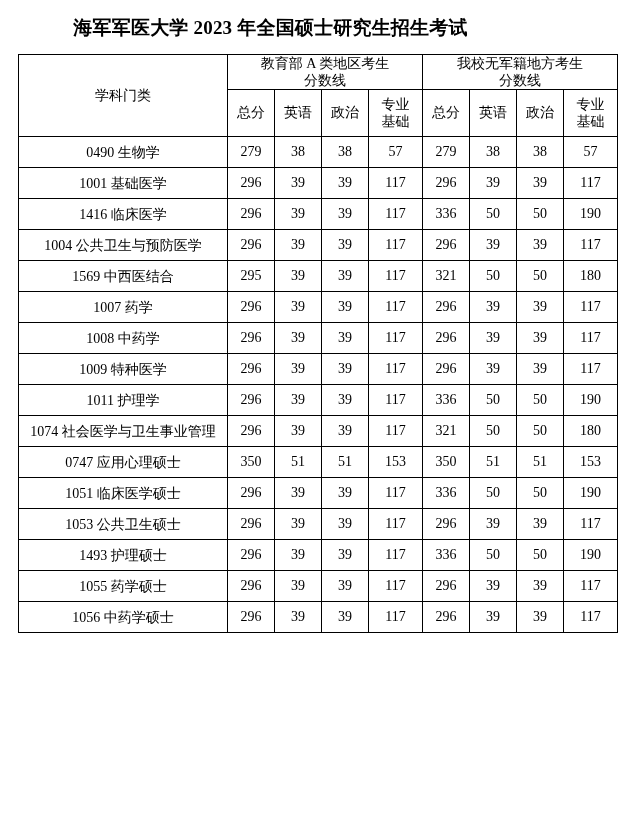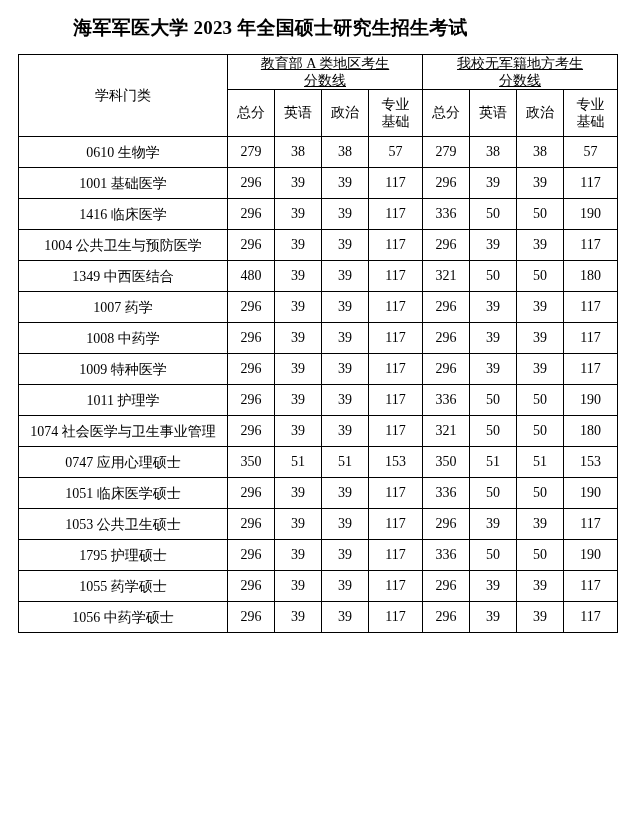--- a/index.html
+++ b/index.html
@@ -42,21 +42,20 @@
     font-weight: normal;
     font-size: 14px;
     text-align: center;
     vertical-align: middle;
     padding: 0;
   }
   .hdr-group {
     height: 34px;
     font-size: 13.5px;
     line-height: 17px;
-    text-decoration: underline;
   }
   .hdr-sub {
     height: 46px;
     font-size: 14px;
   }
   .hdr-sub.two-line {
     line-height: 17px;
   }
   .cat-head {
     font-size: 15px;
@@ -122,21 +121,21 @@
         <td class="hdr-sub">英语</td>
         <td class="hdr-sub">政治</td>
         <td class="hdr-sub two-line">
           <div>专业</div>
           <div>基础</div>
         </td>
       </tr>
     </thead>
     <tbody id="table-body">
         <tr>
-          <td class="row-cat">0610 生物学</td>
+          <td class="row-cat">0490 生物学</td>
           <td class="row-val">279</td>
           <td class="row-val">38</td>
           <td class="row-val">38</td>
           <td class="row-val">57</td>
           <td class="row-val">279</td>
           <td class="row-val">38</td>
           <td class="row-val">38</td>
           <td class="row-val">57</td>
         </tr>
         <tr>
@@ -166,22 +165,22 @@
           <td class="row-val">296</td>
           <td class="row-val">39</td>
           <td class="row-val">39</td>
           <td class="row-val">117</td>
           <td class="row-val">296</td>
           <td class="row-val">39</td>
           <td class="row-val">39</td>
           <td class="row-val">117</td>
         </tr>
         <tr>
-          <td class="row-cat">1349 中西医结合</td>
-          <td class="row-val">480</td>
+          <td class="row-cat">1569 中西医结合</td>
+          <td class="row-val">295</td>
           <td class="row-val">39</td>
           <td class="row-val">39</td>
           <td class="row-val">117</td>
           <td class="row-val">321</td>
           <td class="row-val">50</td>
           <td class="row-val">50</td>
           <td class="row-val">180</td>
         </tr>
         <tr>
           <td class="row-cat">1007 药学</td>
@@ -265,21 +264,21 @@
           <td class="row-val">296</td>
           <td class="row-val">39</td>
           <td class="row-val">39</td>
           <td class="row-val">117</td>
           <td class="row-val">296</td>
           <td class="row-val">39</td>
           <td class="row-val">39</td>
           <td class="row-val">117</td>
         </tr>
         <tr>
-          <td class="row-cat">1795 护理硕士</td>
+          <td class="row-cat">1493 护理硕士</td>
           <td class="row-val">296</td>
           <td class="row-val">39</td>
           <td class="row-val">39</td>
           <td class="row-val">117</td>
           <td class="row-val">336</td>
           <td class="row-val">50</td>
           <td class="row-val">50</td>
           <td class="row-val">190</td>
         </tr>
         <tr>

